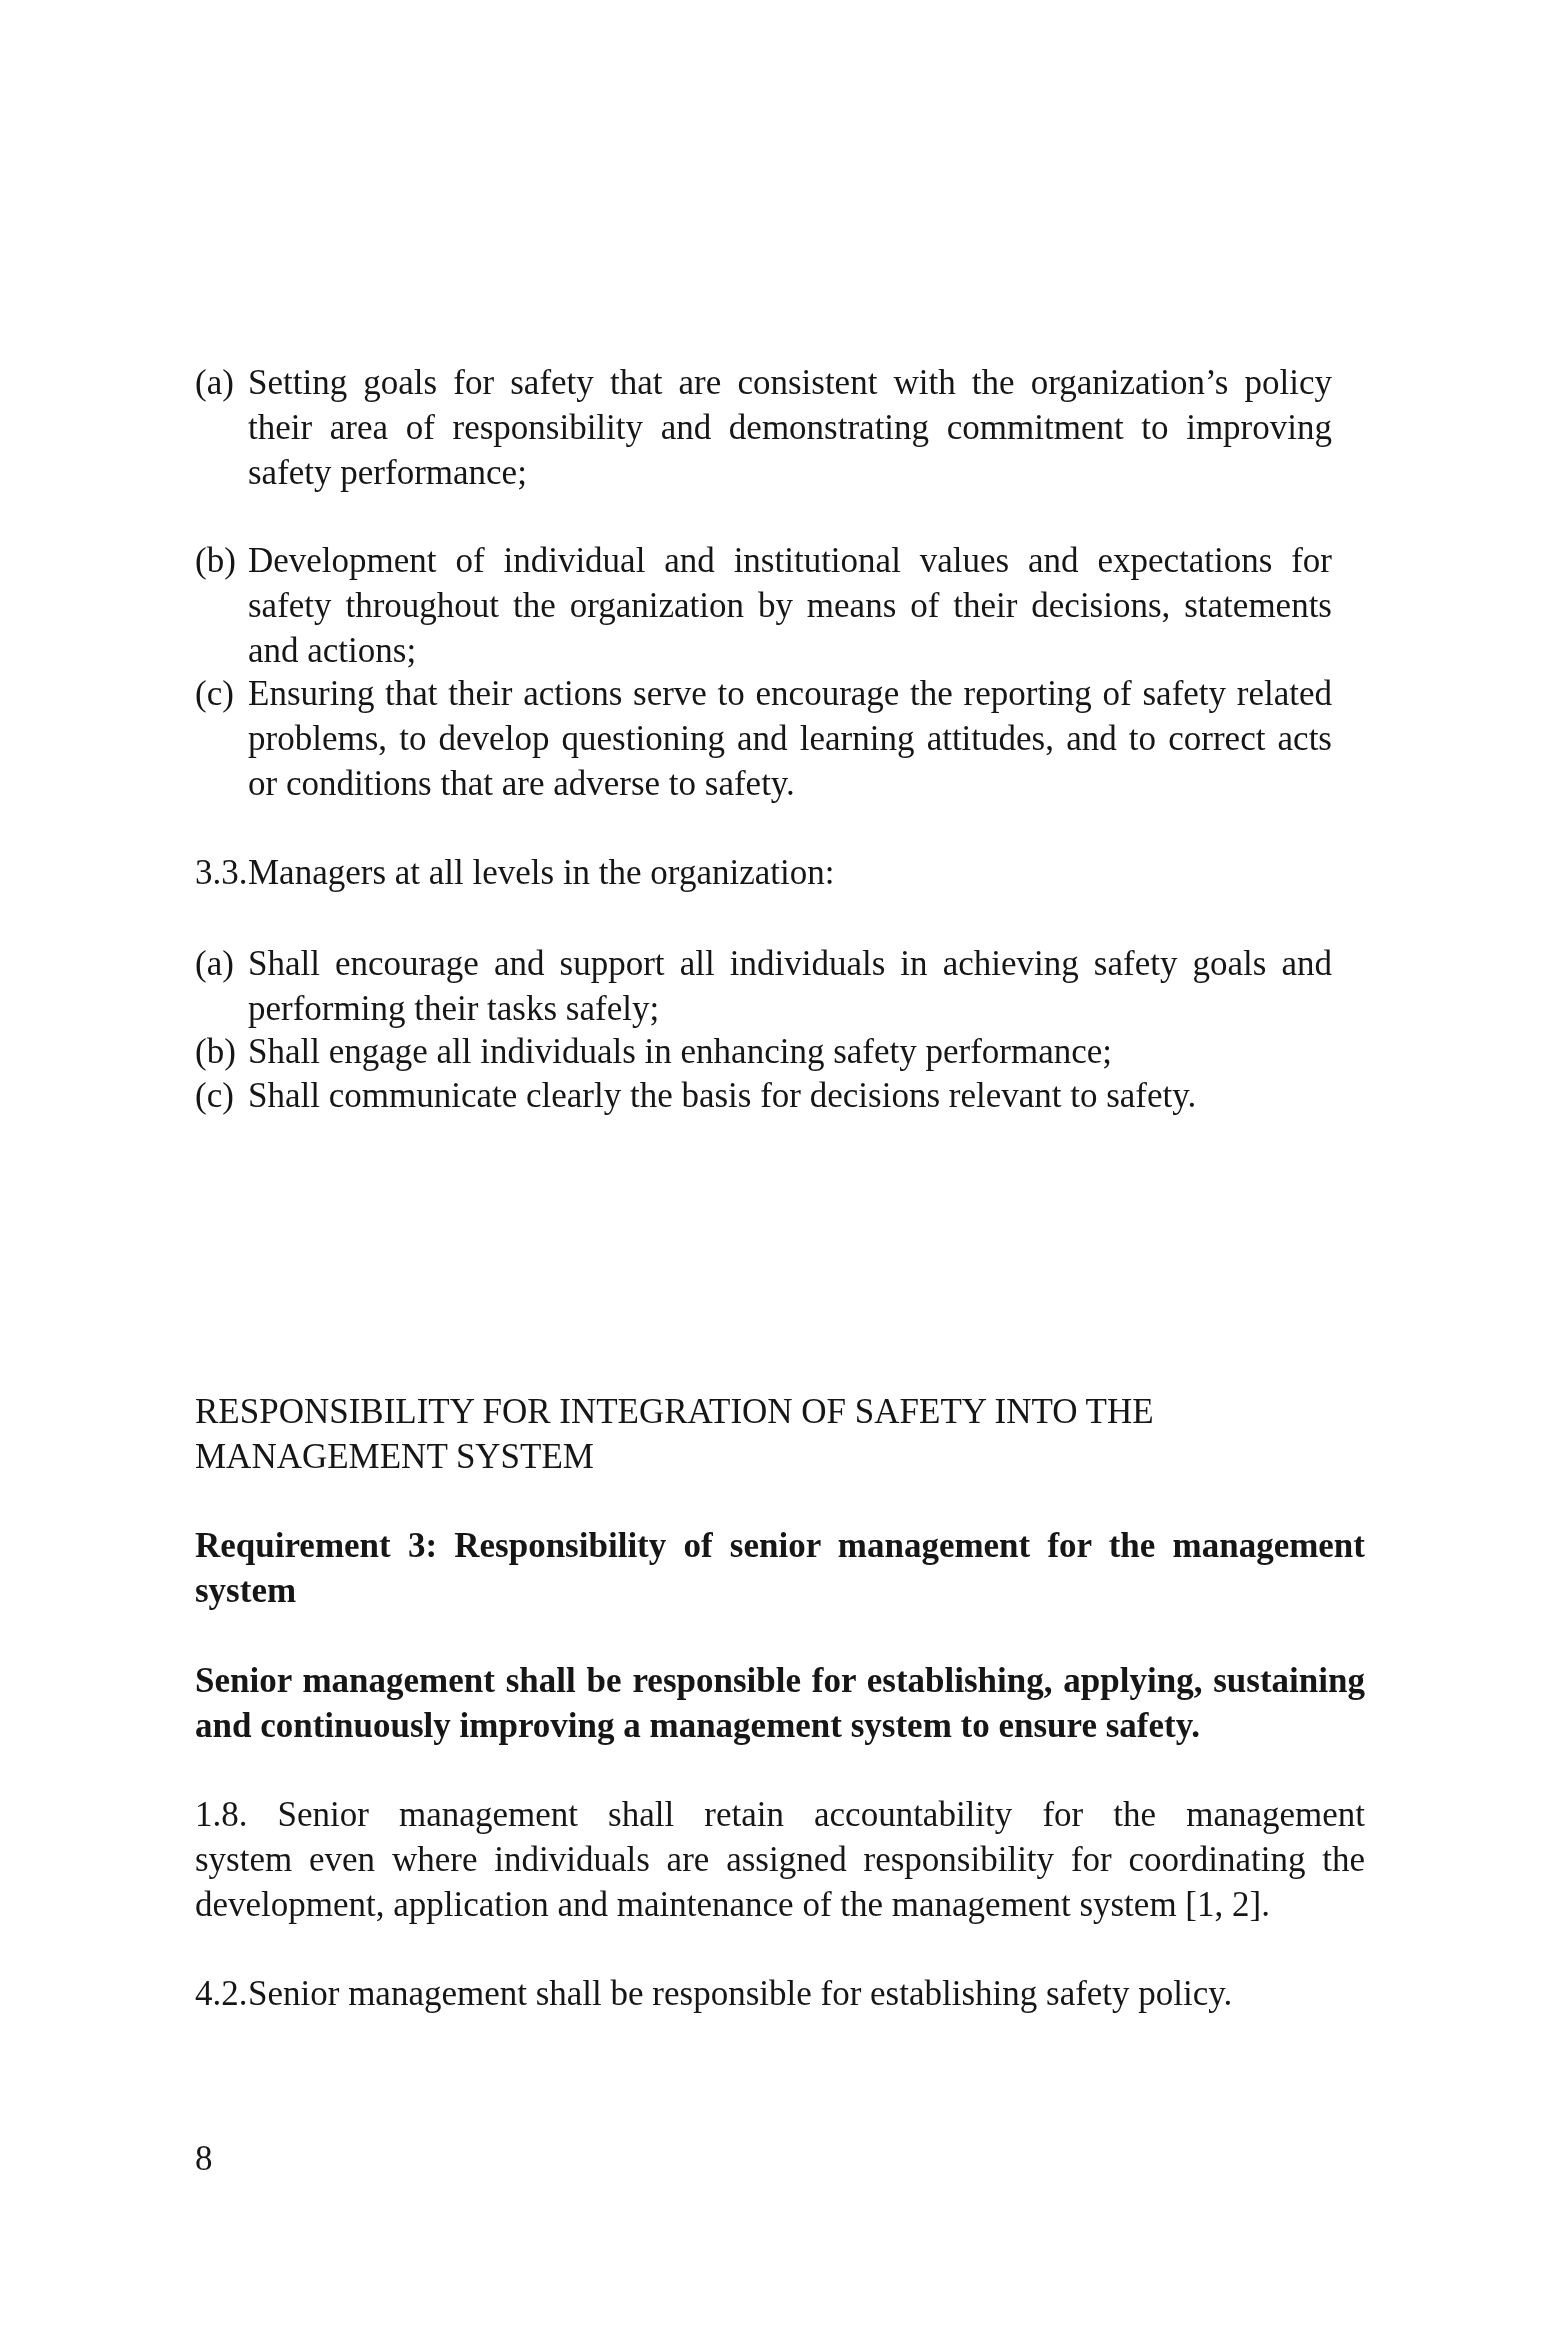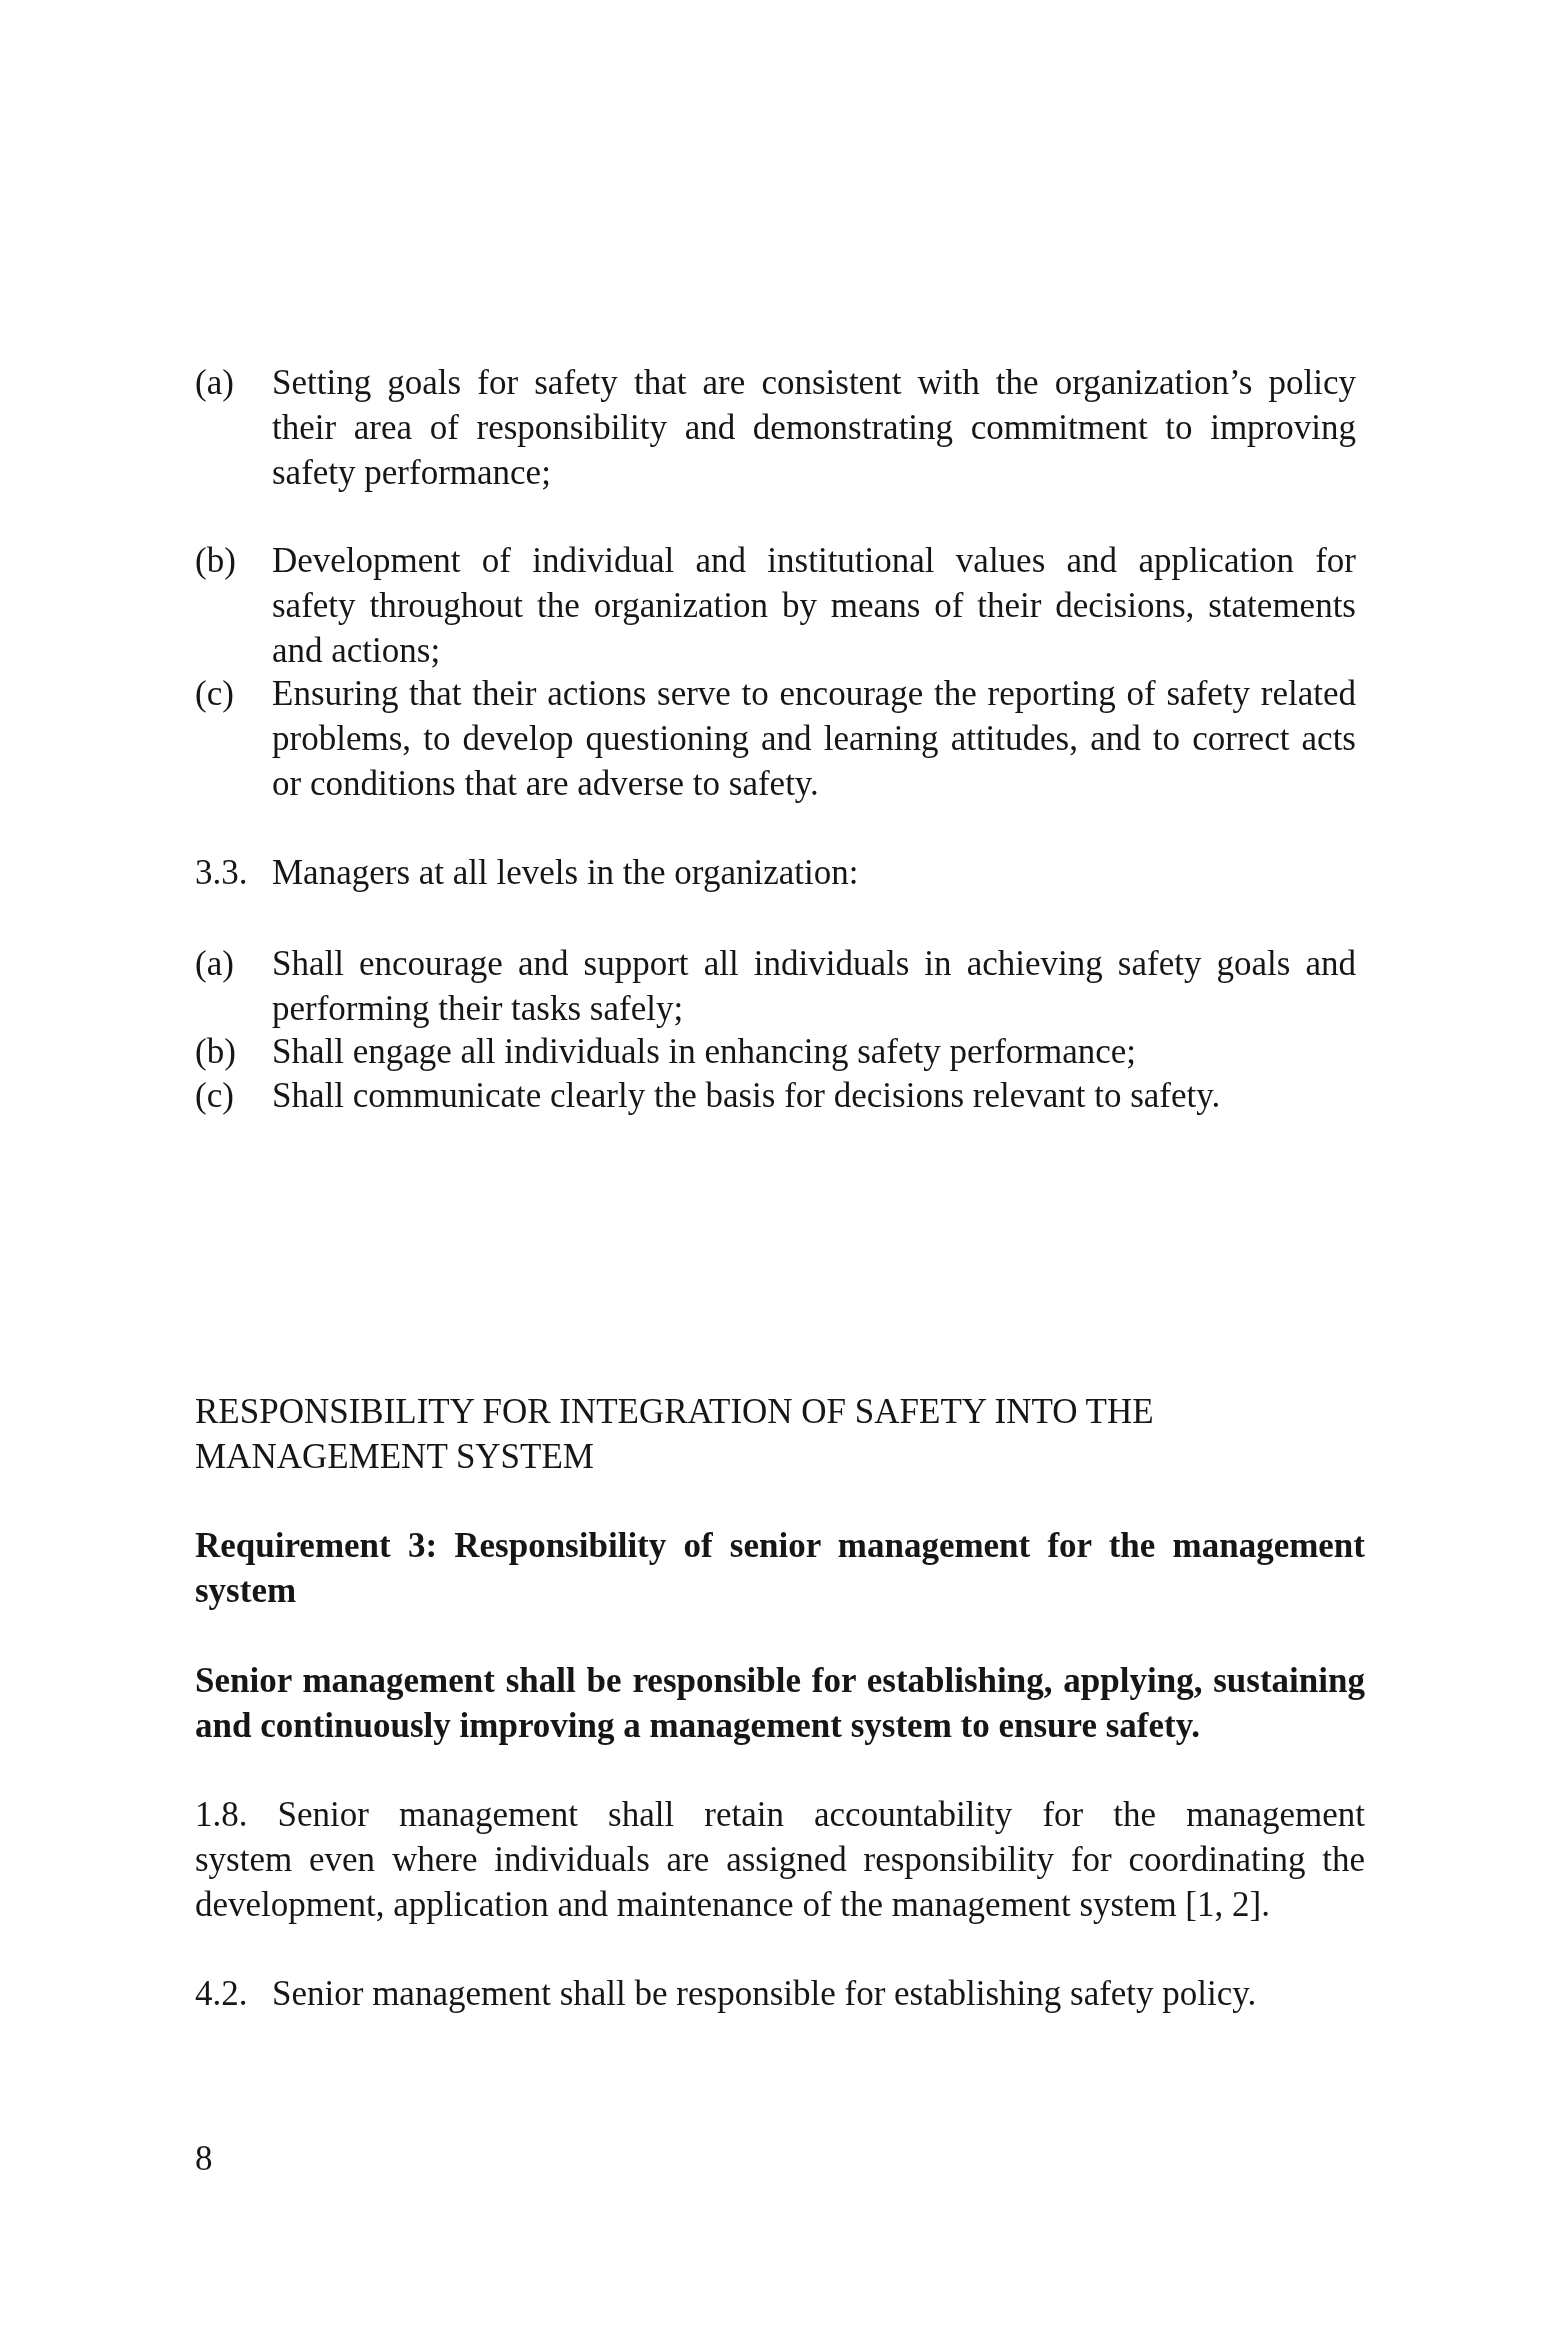--- a/index.html
+++ b/index.html
@@ -4,21 +4,21 @@
 <style>
   html, body { margin: 0; padding: 0; background: #ffffff; }
   body { width: 1561px; height: 2342px; position: relative; overflow: hidden; }
   .page { position: absolute; left: 0; top: 0; width: 1561px; height: 2342px; background: #ffffff; color: #161616;
     font-family: "Liberation Serif", "DejaVu Serif", serif; font-size: 35px; line-height: 45px; }
   .block { position: absolute; left: 195px; width: 1170px; }
   .line { display: block; white-space: nowrap; height: 45px; }
   .just { text-align: justify; text-align-last: justify; white-space: normal; }
   .item { position: absolute; left: 195px; width: 1170px; }
   .item .label { position: absolute; left: 0; top: 0; }
-  .item .body { margin-left: 77px; width: 1084px; }
+  .item .body { margin-left: 53px; width: 1084px; }
   .heading { position: absolute; left: 0; width: 1561px; text-align: center; font-weight: bold; font-size: 41px; line-height: 50px; }
   .bold { font-weight: bold; }
   .pagenum { position: absolute; left: 195px; }
 </style>
 </head>
 <body>
 
 <div class="page">
 
 
@@ -27,21 +27,21 @@
     <div class="body">
       <span class="line just">Setting goals for safety that are consistent with the organization’s policy</span>
       <span class="line just">their area of responsibility and demonstrating commitment to improving</span>
       <span class="line">safety performance;</span>
     </div>
   </div>
 
   <div class="item" style="top:538px;">
     <span class="label">(b)</span>
     <div class="body">
-      <span class="line just">Development of individual and institutional values and application for</span>
+      <span class="line just">Development of individual and institutional values and expectations for</span>
       <span class="line just">safety throughout the organization by means of their decisions, statements</span>
       <span class="line">and actions;</span>
     </div>
   </div>
 
   <div class="item" style="top:671px;">
     <span class="label">(c)</span>
     <div class="body">
       <span class="line just">Ensuring that their actions serve to encourage the reporting of safety related</span>
       <span class="line just">problems, to develop questioning and learning attitudes, and to correct acts</span>

